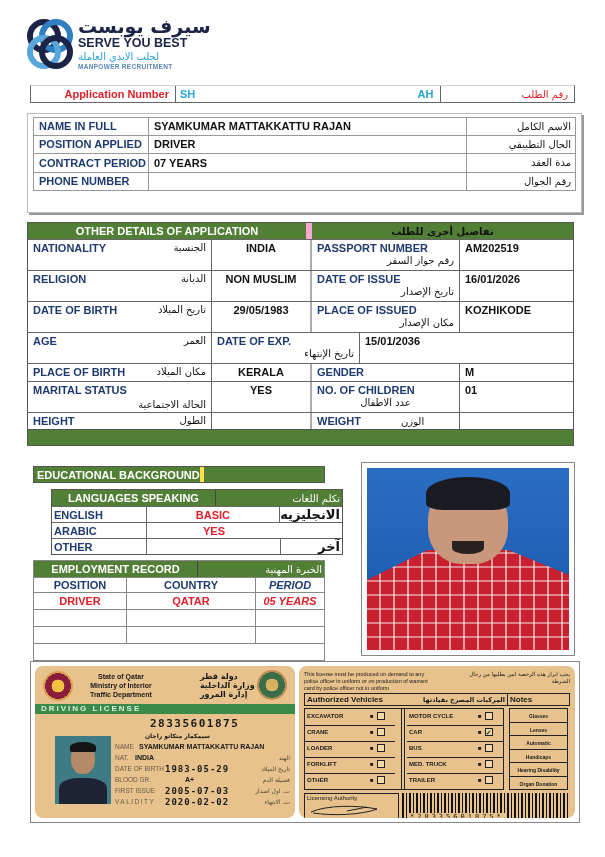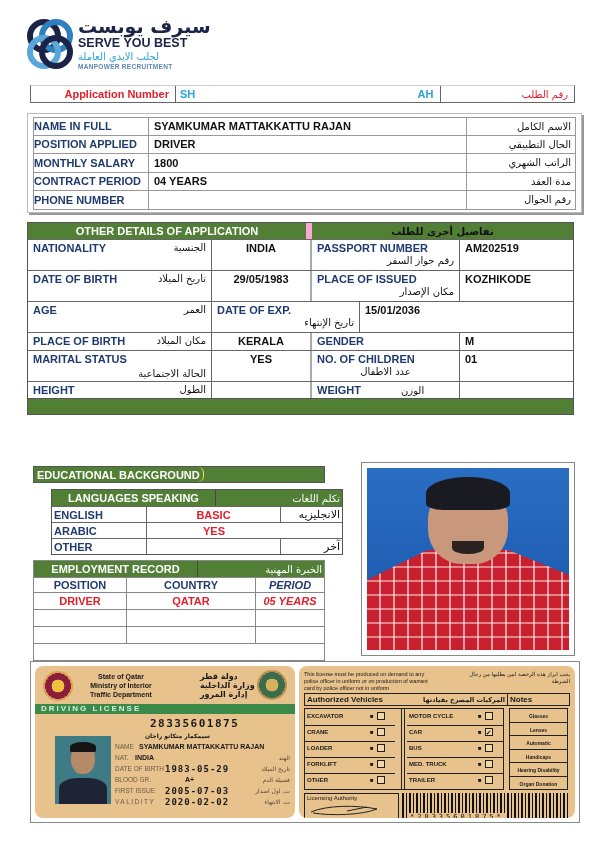--- a/index.html
+++ b/index.html
@@ -20,21 +20,21 @@
   .an-label { width: 145px; justify-content: flex-end; padding-right: 6px; border-right: 1px solid #666; font-weight: bold; color: #e0202a; }
   .an-sh { width: 235px; padding-left: 4px; color: #2aa3dc; font-weight: bold; }
   .an-ah { width: 30px; color: #2aa3dc; font-weight: bold; justify-content: center; border-right: 1px solid #666; }
   .an-ar { flex: 1; justify-content: flex-end; padding-right: 6px; color: #e0202a; font-family: "DejaVu Sans", sans-serif; font-size: 10px; }
   
   .ptable { left: 27px; top: 113px; width: 555px; height: 100px; border: 1px solid #bbb; box-shadow: 2px 2px 0 #999; padding: 3px 5px; }
   .prow { display: flex; height: 18.5px; margin-bottom: 0; border-bottom: 1px solid #999; }
   .prow:first-child { border-top: 1px solid #999; }
   .prow div { display: flex; align-items: center; font-size: 11px; font-weight: bold; border-left: 1px solid #999; }
   .prow div:last-child { border-right: 1px solid #999; }
-  .pl { width: 115px; color: #1f3a6e; }
+  .pl { width: 115px; padding-left: 5px; color: #1f3a6e; }
   .pv { width: 318px; padding-left: 5px; color: #111; }
   .pa { flex: 1; justify-content: flex-end; padding-right: 4px; font-weight: normal !important; color: #111; font-family: "DejaVu Sans", sans-serif; font-size: 10px !important; }
   
   .odetails { left: 27px; top: 222px; width: 547px; border: 1px solid #555; }
   .green-hdr { background: #527f36; color: #fff; font-weight: bold; font-size: 11px; height: 16px; display: flex; }
   .green-hdr div { display: flex; align-items: center; justify-content: center; }
   .od-row { display: flex; border-top: 1px solid #666; font-size: 11px; }
   .od-row > div { border-right: 1px solid #666; padding: 2px 5px; }
   .od-row > div:last-child { border-right: none; }
   .c1 { width: 184px; display: flex; justify-content: space-between; }
@@ -48,21 +48,21 @@
   
   .edu { left: 33px; top: 466px; width: 292px; height: 17px; border: 1px solid #555; background: #527f36; display: flex; }
   .edu div { color: #fff; font-weight: bold; font-size: 11px; display: flex; align-items: center; padding-left: 3px; }
   .lang { left: 51px; top: 489px; width: 292px; border: 1px solid #555; }
   .lang-hdr { background: #527f36; height: 16px; display: flex; font-size: 11px; font-weight: bold; color: #fff; }
   .lang-hdr div { display: flex; align-items: center; }
   .lrow { display: flex; height: 16px; border-top: 1px solid #666; font-size: 11px; font-weight: bold; }
   .lrow div { display: flex; align-items: center; }
   .lrow .l1 { width: 95px; padding-left: 2px; color: #1f3a6e; border-right: 1px solid #666; }
   .lrow .l2 { width: 134px; justify-content: center; color: #e0202a; border-right: 1px solid #666; }
-  .lrow .l3 { flex: 1; justify-content: flex-end; padding-right: 2px; font-weight: normal; color: #111; font-family: "DejaVu Sans", sans-serif; font-size: 11px; }
+  .lrow .l3 { flex: 1; justify-content: flex-end; padding-right: 2px; font-weight: bold; color: #111; font-family: "DejaVu Sans", sans-serif; font-size: 13px; }
   .lrow.arabic .l2 { border-right: none; }
   .emp { left: 33px; top: 560px; width: 292px; border: 1px solid #888; }
   .erow { display: flex; height: 15px; border-top: 1px solid #888; font-size: 11px; font-weight: bold; }
   .erow div { display: flex; align-items: center; justify-content: center; }
   .erow .e1 { width: 93px; border-right: 1px solid #888; }
   .erow .e2 { width: 129px; border-right: 1px solid #888; }
   .erow .e3 { flex: 1; font-style: italic; }
   .erow.tall { height: 17px; }
   
   .photo { left: 361px; top: 462px; width: 214px; height: 194px; border: 1px solid #888; padding: 5px; }
@@ -142,27 +142,22 @@
     <div class="pl">NAME IN FULL</div>
     <div class="pv red">SYAMKUMAR MATTAKKATTU RAJAN</div>
     <div class="pa">الاسم الكامل</div>
   </div>
   <div class="prow">
     <div class="pl">POSITION APPLIED</div>
     <div class="pv">DRIVER</div>
     <div class="pa">الحال التطبيقي</div>
   </div>
   <div class="prow">
-    <div class="pl">MONTHLY SALARY</div>
-    <div class="pv red">1800</div>
-    <div class="pa">الراتب الشهري</div>
-  </div>
-  <div class="prow">
     <div class="pl">CONTRACT PERIOD</div>
-    <div class="pv">04 YEARS</div>
+    <div class="pv">07 YEARS</div>
     <div class="pa">مدة العقد</div>
   </div>
   <div class="prow">
     <div class="pl">PHONE NUMBER</div>
     <div class="pv"></div>
     <div class="pa">رقم الجوال</div>
   </div>
 </div>
 
 <div class="abs odetails">
@@ -175,20 +170,29 @@
         <div class="c1" style="min-height:30px;">
           <span class="lbl">NATIONALITY</span>
           <span class="ar" style="">الجنسية</span>
         </div>
         <div class="c2 red">INDIA</div>
         <div class="c3"><span class="lbl">PASSPORT NUMBER</span><span class="ar" style="">رقم جواز السفر</span></div>
         <div class="c4 red">AM202519</div>
       </div>
       <div class="od-row">
         <div class="c1" style="min-height:30px;">
+          <span class="lbl">RELIGION</span>
+          <span class="ar" style="">الديانة</span>
+        </div>
+        <div class="c2">NON MUSLIM</div>
+        <div class="c3"><span class="lbl">DATE OF ISSUE</span><span class="ar" style="">تاريخ الإصدار</span></div>
+        <div class="c4">16/01/2026</div>
+      </div>
+      <div class="od-row">
+        <div class="c1" style="min-height:30px;">
           <span class="lbl">DATE OF BIRTH</span>
           <span class="ar" style="">تاريخ الميلاد</span>
         </div>
         <div class="c2">29/05/1983</div>
         <div class="c3"><span class="lbl">PLACE OF ISSUED</span><span class="ar" style="">مكان الإصدار</span></div>
         <div class="c4">KOZHIKODE</div>
       </div>
       <div class="od-row">
         <div class="c1" style="min-height:30px;">
           <span class="lbl">AGE</span>
@@ -225,21 +229,21 @@
           <span class="lbl">WEIGHT</span>
           <span class="ar" style="margin-left:40px;">الوزن</span>
         </div>
         <div class="c4"></div>
       </div>
     </div>
   <div class="green-bar"></div>
 </div>
 
 <div class="abs edu">
-  <div style="width:170px;border-right:1px solid #fde047;border-radius:6px;">EDUCATIONAL BACKGROUND</div>
+  <div style="width:170px;border-right:4px solid #fde047;">EDUCATIONAL BACKGROUND</div>
   <div style="flex:1;"></div>
 </div>
 
 <div class="abs lang">
   <div class="lang-hdr">
     <div style="width:164px;justify-content:center;border-right:1px solid #444;">LANGUAGES SPEAKING</div>
     <div style="flex:1;justify-content:flex-end;padding-right:2px;font-weight:normal;font-family:'DejaVu Sans',sans-serif;font-size:10px;">تكلم اللغات</div>
   </div>
   <div class="lrow">
     <div class="l1">ENGLISH</div>

